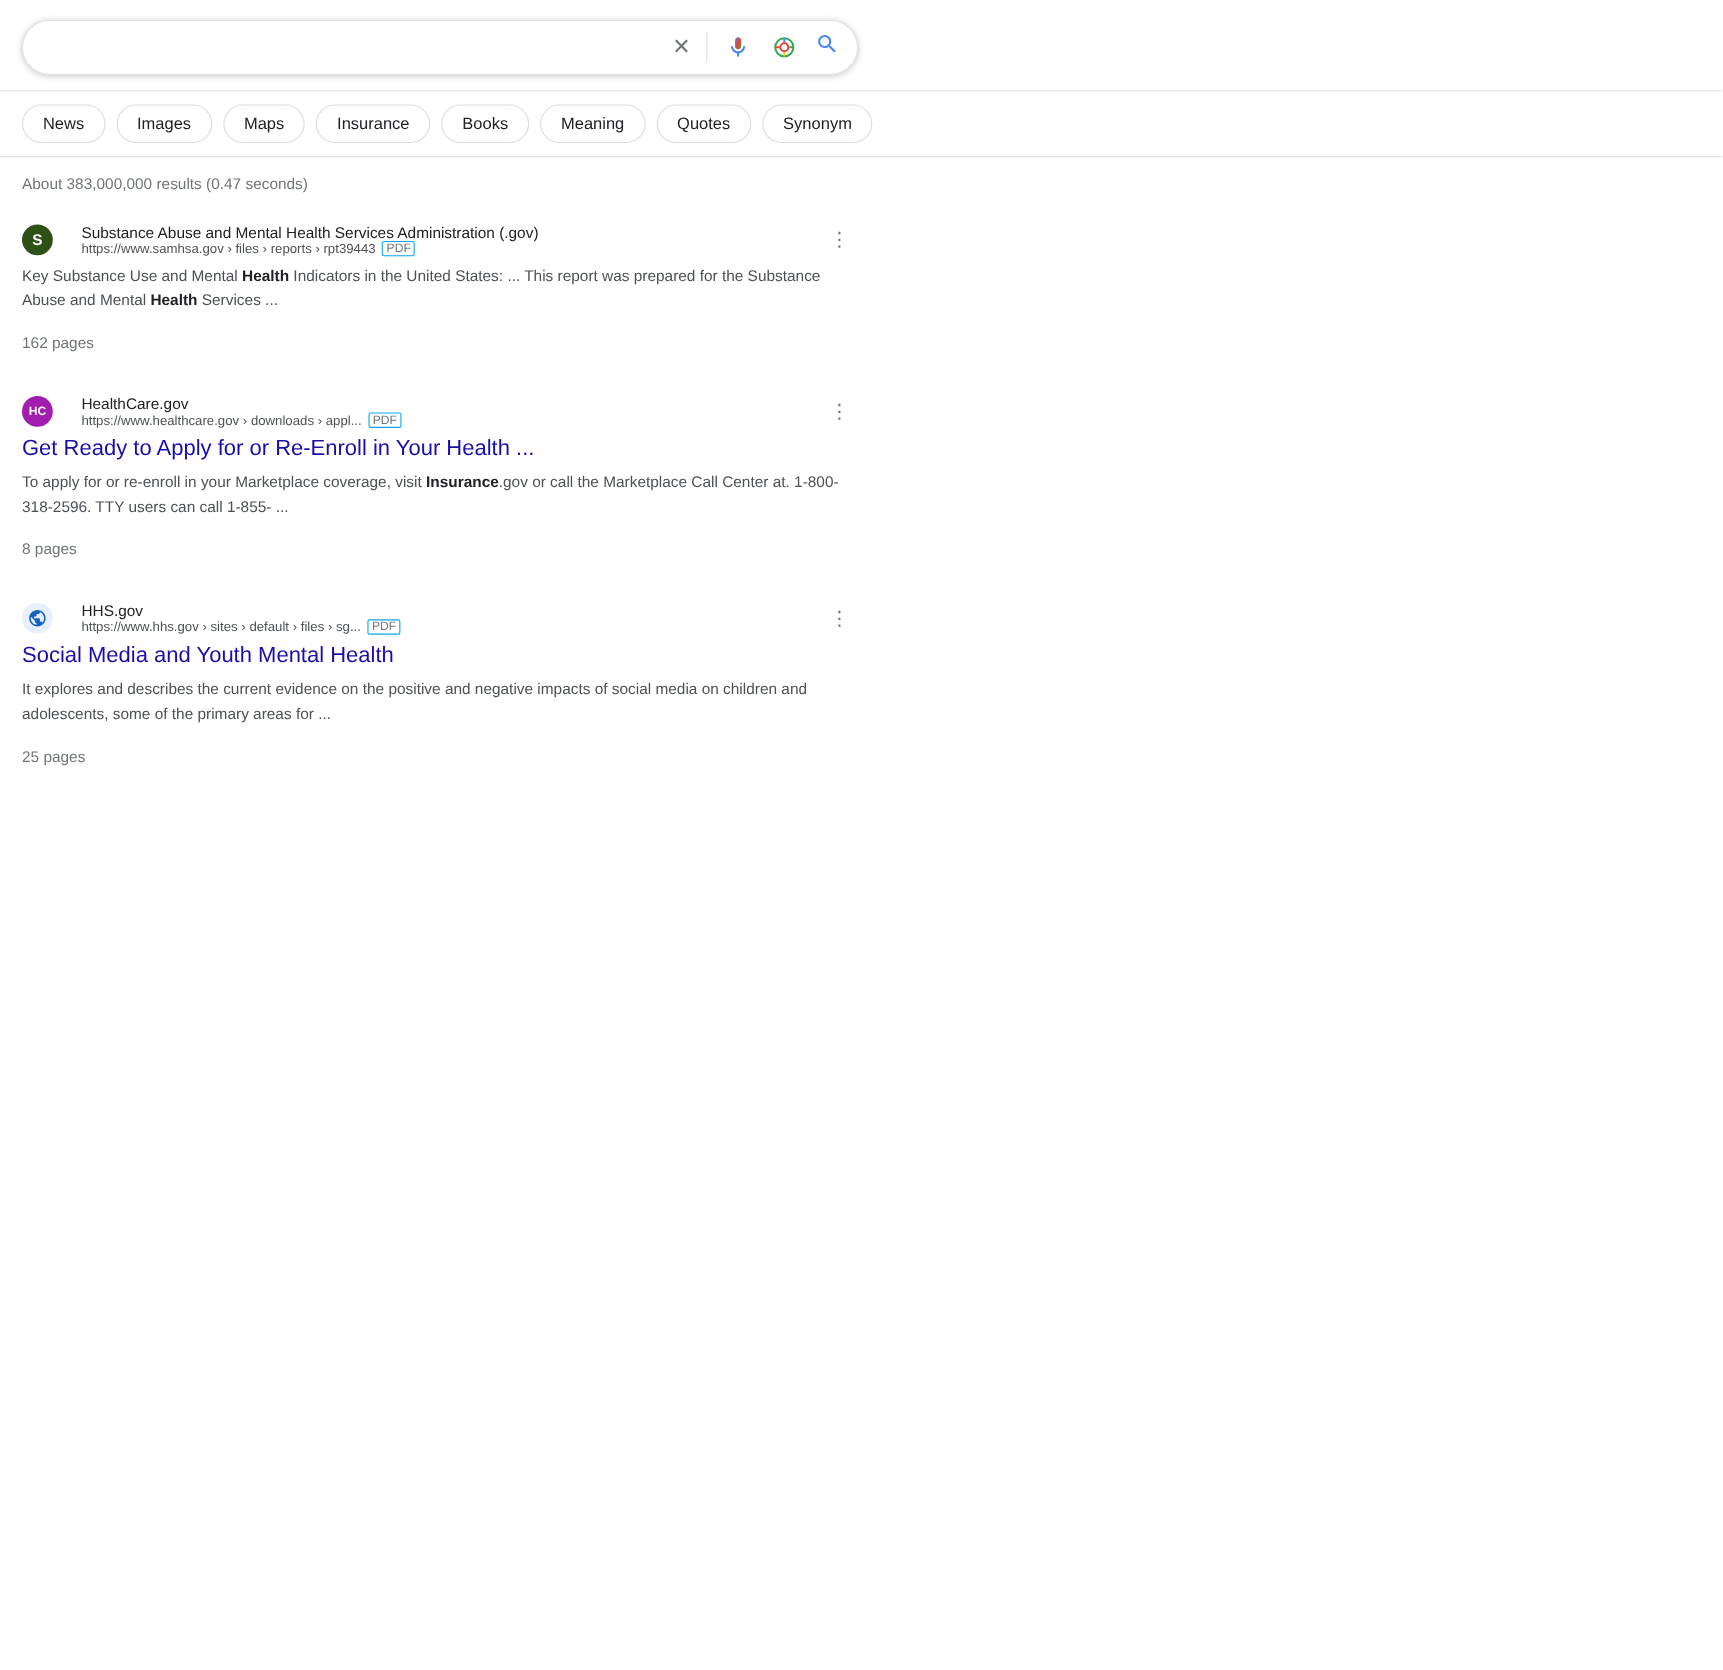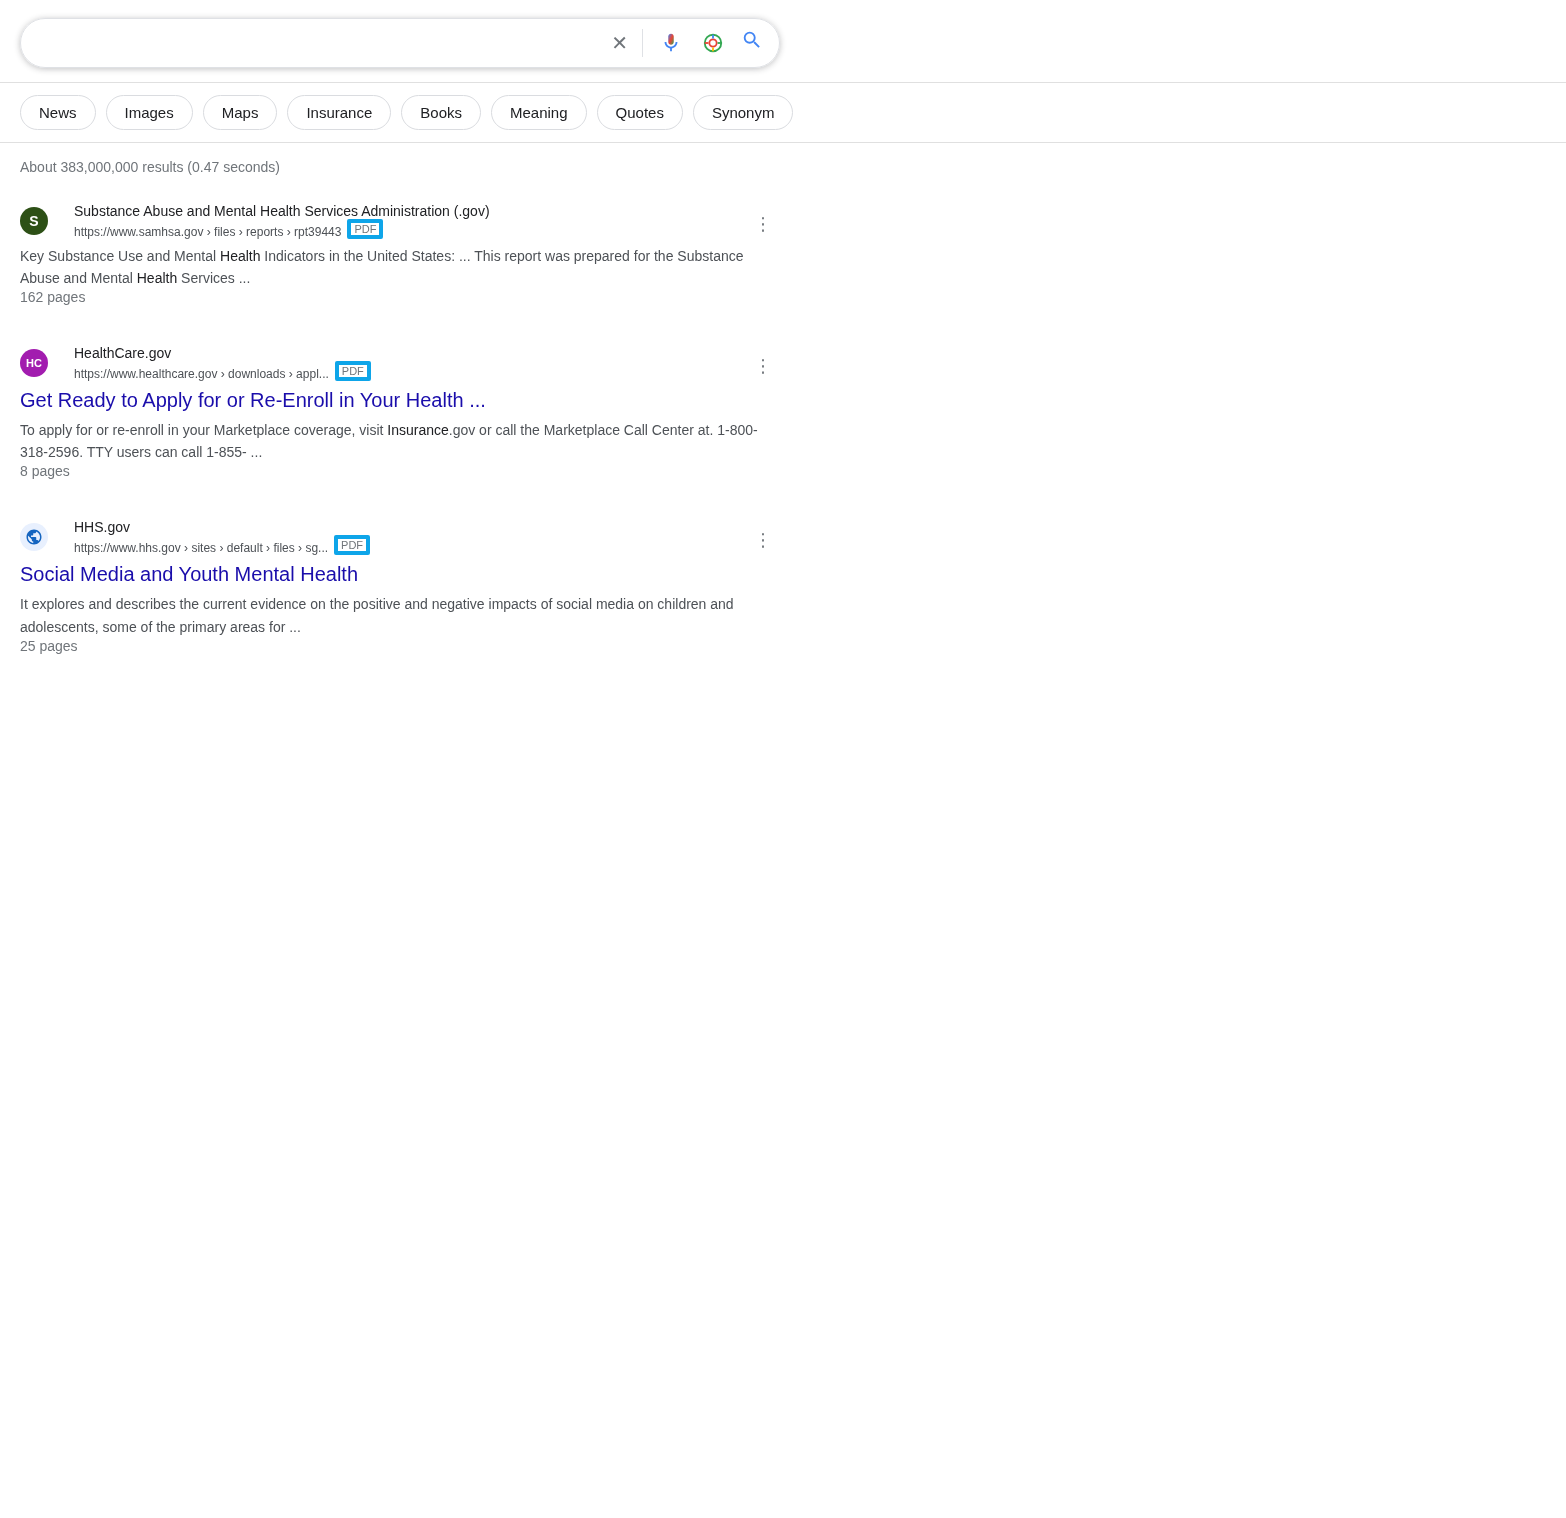--- a/index.html
+++ b/index.html
@@ -162,21 +162,21 @@
 
     .source-url-row {
       display: flex;
       align-items: flex-end;
       gap: 6px;
       font-size: 12px;
       color: #4d5156;
     }
 
     .pdf-badge {
-      border: 4px solid #0ea5e9;
+      border: 1px solid #0ea5e9;
       border-radius: 2px;
       padding: 0 3px;
       font-size: 11px;
       color: #70757a;
     }
 
     .more-dots {
       margin-left: auto;
       color: #70757a;
       font-size: 18px;
@@ -196,27 +196,27 @@
     }
 
     .result-snippet {
       font-size: 14px;
       color: #4d5156;
       line-height: 1.58;
     }
 
     .result-snippet strong {
       color: #202124;
-      font-weight: normal;
+      font-weight: bold;
     }
 
     .result-pages {
       font-size: 14px;
       color: #70757a;
-      margin-top: 0;
+      margin-top: 20px;
     }
 
     
     .mic-svg { width: 22px; height: 22px; }
     .lens-svg { width: 22px; height: 22px; }
     .search-svg { width: 22px; height: 22px; }
 
     
     .globe-circle {
       width: 28px;

